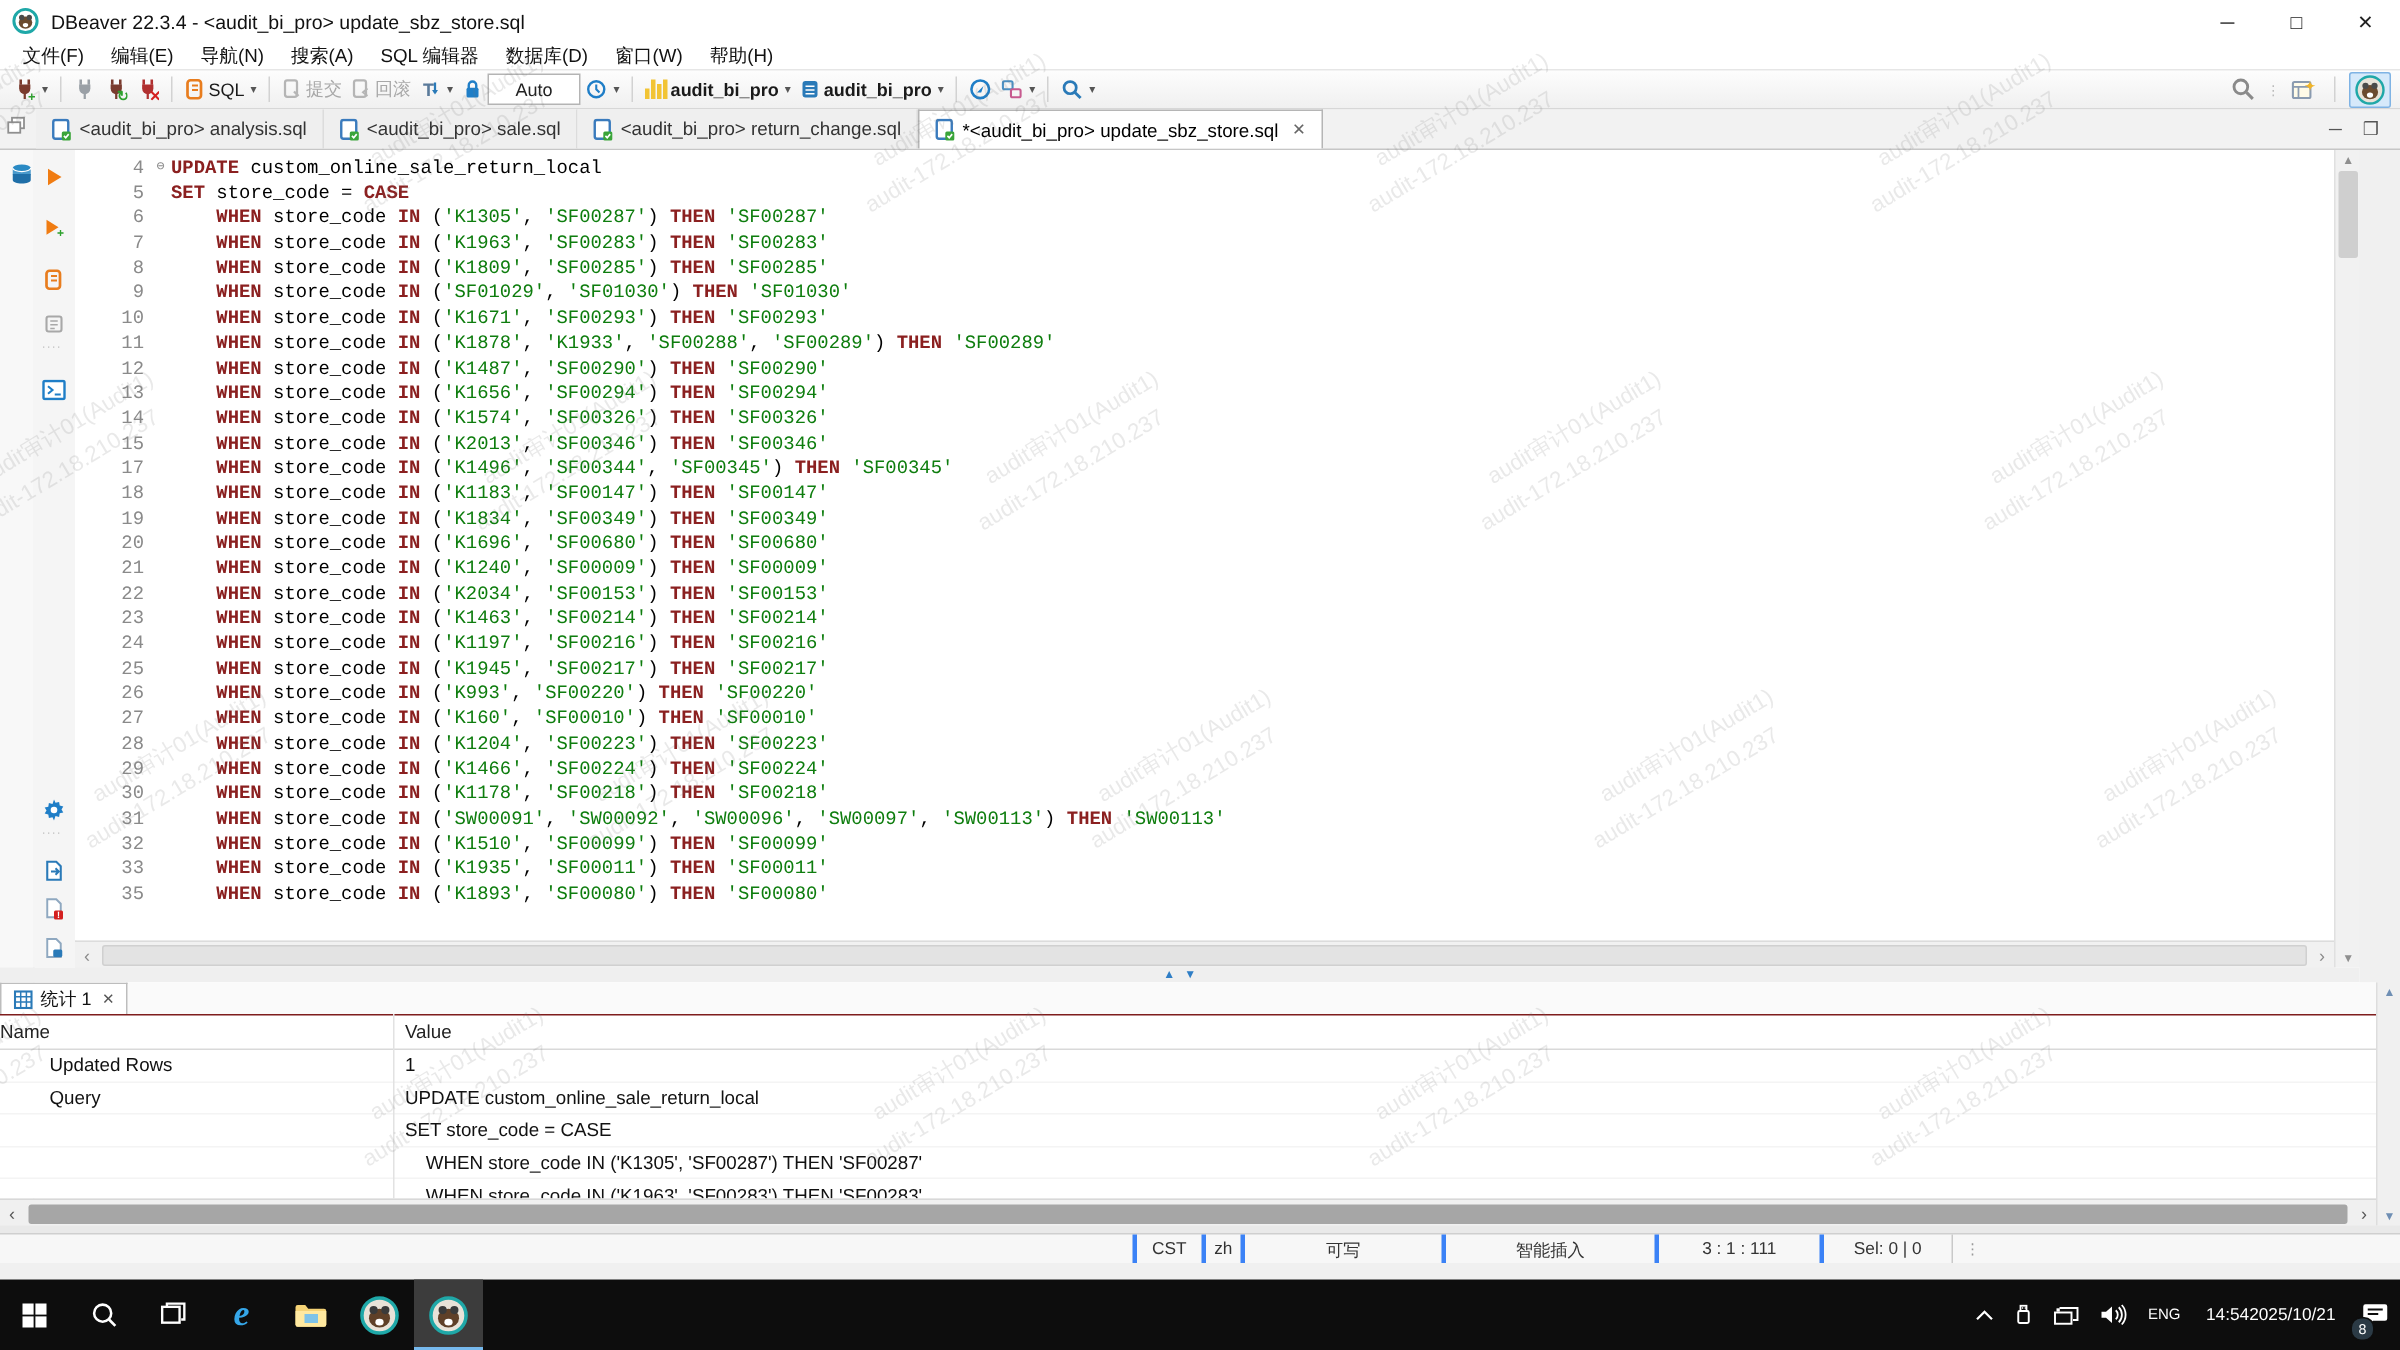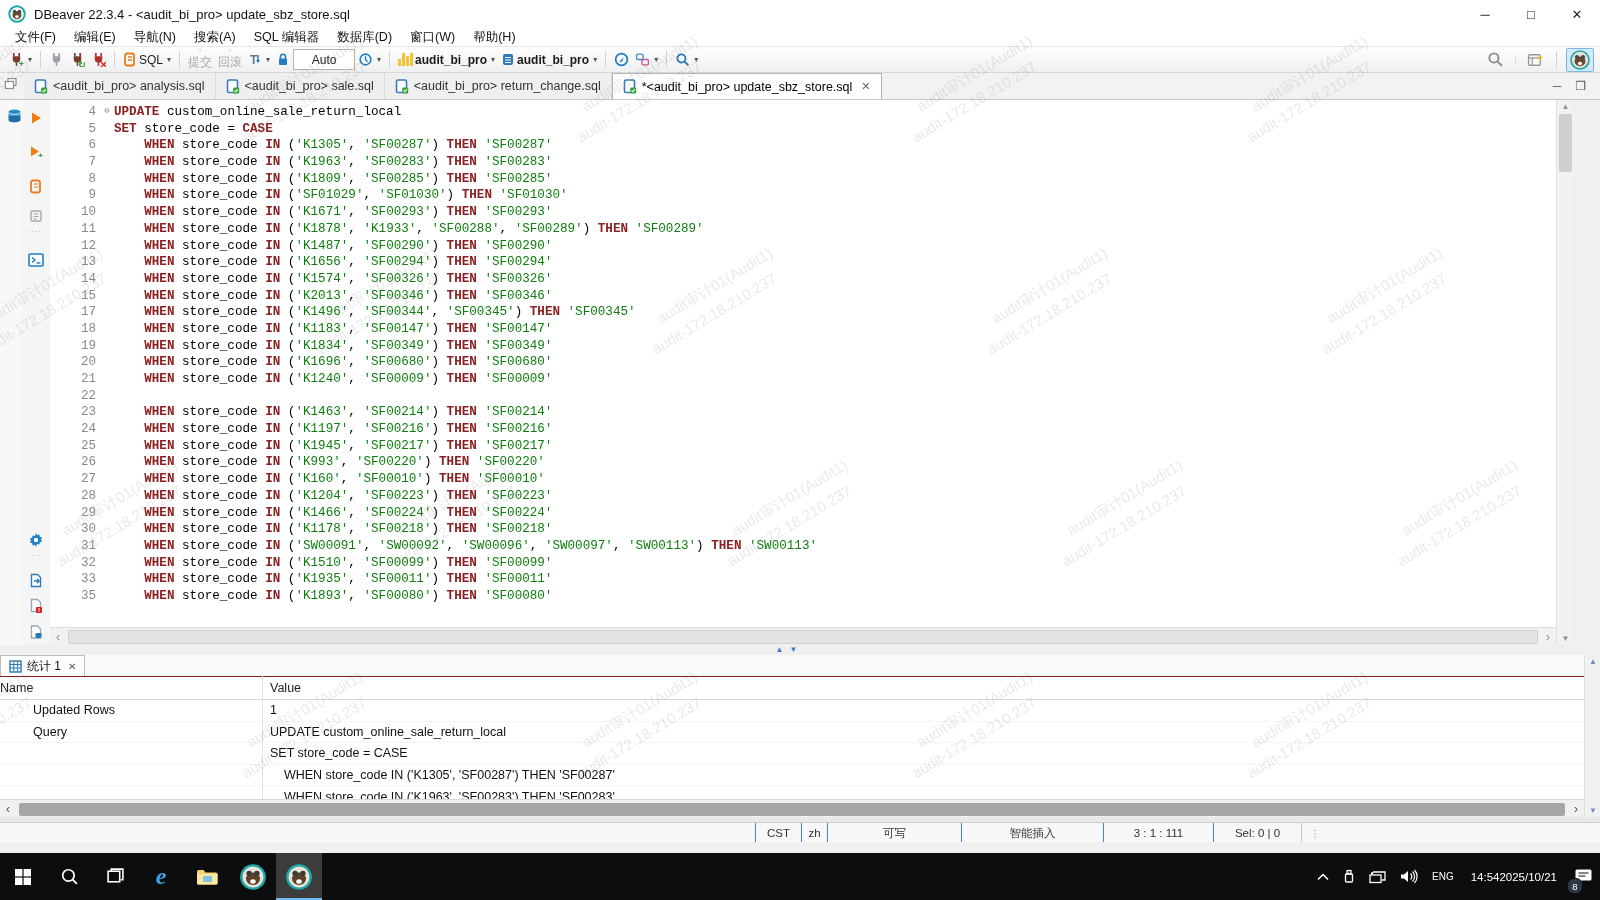--- a/index.html
+++ b/index.html
@@ -17,21 +17,21 @@
   .menubar{left:0;top:28px;width:1600px;height:18px;background:#fff;display:flex;align-items:center;padding-left:6px;box-sizing:border-box;}
   .menu-item{font-size:12.5px;padding:1px 9px;color:#111;white-space:nowrap;}
 
   
   .toolbar{left:0;top:46px;width:1600px;height:27px;background:linear-gradient(#fdfdfd,#f0f0f0);
            border-top:1px solid #e6e6e6;border-bottom:1px solid #d7d7d7;display:flex;align-items:center;
            padding:0 6px;box-sizing:border-box;font-size:12px;}
   .tbtn{height:22px;display:flex;align-items:center;padding:0 3px;gap:2px;white-space:nowrap;}
   .tsep{width:1px;height:17px;background:#d2d2d2;margin:0 5px;}
   .dd{font-size:8px;color:#555;margin-left:2px;}
-  .dis{color:#a8a8a8;flex-direction:column;}
+  .dis{color:#a8a8a8;}
   .combo{width:60px;height:19px;border:1px solid #b4b4b4;background:#fff;display:flex;align-items:center;justify-content:center;font-size:12px;color:#222;}
   .bold{font-weight:bold;}
   .bars{display:flex;align-items:flex-end;gap:1px;height:13px;}
   .bars i{display:block;width:3px;background:#f2c434;}
   .tb-right{margin-left:auto;display:flex;align-items:center;gap:4px;}
   .avatar-box{border:1px solid #7fb3e4;background:#d6e9fa;padding:1px 3px;border-radius:2px;display:flex;align-items:center;}
 
   
   .tabrow{left:0;top:73px;width:1600px;height:27px;background:#f2f2f2;border-bottom:1px solid #c6c6c6;
           display:flex;align-items:stretch;padding-left:24px;box-sizing:border-box;}
@@ -88,21 +88,21 @@
   .res-hscroll .arr{width:16px;text-align:center;color:#555;font-size:12px;}
   .res-hscroll .thumb{height:13px;background:#a6a6a6;border-radius:2px;flex:1;margin:0 3px;}
   .res-vscroll{left:1584px;top:655px;width:16px;height:162px;background:#f0f0f0;border-left:1px solid #ddd;}
   .res-vscroll .arr{position:absolute;left:0;width:16px;text-align:center;color:#6f8fb4;font-size:8px;}
 
   
   .trim{left:0;top:817px;width:1600px;height:5px;background:#e9e9e9;}
   .statusbar{left:0;top:822px;width:1600px;height:20px;background:#f7f7f7;border-top:1px solid #cfcfcf;
              display:flex;align-items:stretch;font-size:11.5px;color:#333;}
   .status-spacer{width:755px;}
-  .status-cell{display:flex;align-items:center;justify-content:center;border-left:1px solid #3b82f6;padding:0 6px;box-sizing:border-box;white-space:nowrap;}
+  .status-cell{display:flex;align-items:center;justify-content:center;border-left:3px solid #3b82f6;padding:0 6px;box-sizing:border-box;white-space:nowrap;}
   .status-grip{display:flex;align-items:center;color:#9a9a9a;font-size:10px;padding:0 8px;border-left:1px solid #c9c9c9;}
   .desk-gap{left:0;top:842px;width:1600px;height:11px;background:#f0f0f0;}
 
   
   .taskbar{left:0;top:853px;width:1600px;height:47px;background:#0d0d0d;display:flex;align-items:center;}
   .tb-icon{width:46px;height:47px;display:flex;align-items:center;justify-content:center;}
   .tb-icon.active{background:#3c3c3c;box-shadow:inset 0 -2px 0 #76b9ed;}
   .ie-e{font-size:24px;font-style:italic;color:#35a6e8;font-weight:bold;font-family:"Liberation Serif",serif;}
   .tray{margin-left:auto;display:flex;align-items:center;height:100%;}
   .tray-item{height:100%;display:flex;align-items:center;justify-content:center;padding:0 7px;color:#fff;}
@@ -430,21 +430,21 @@
         <div class="code-line"><span class="lnum">11</span><span class="fold"></span><span class="ctext">    <span class="kw">WHEN</span> store_code <span class="kw">IN</span> (<span class="str">'K1878'</span>, <span class="str">'K1933'</span>, <span class="str">'SF00288'</span>, <span class="str">'SF00289'</span>) <span class="kw">THEN</span> <span class="str">'SF00289'</span></span></div>
         <div class="code-line"><span class="lnum">12</span><span class="fold"></span><span class="ctext">    <span class="kw">WHEN</span> store_code <span class="kw">IN</span> (<span class="str">'K1487'</span>, <span class="str">'SF00290'</span>) <span class="kw">THEN</span> <span class="str">'SF00290'</span></span></div>
         <div class="code-line"><span class="lnum">13</span><span class="fold"></span><span class="ctext">    <span class="kw">WHEN</span> store_code <span class="kw">IN</span> (<span class="str">'K1656'</span>, <span class="str">'SF00294'</span>) <span class="kw">THEN</span> <span class="str">'SF00294'</span></span></div>
         <div class="code-line"><span class="lnum">14</span><span class="fold"></span><span class="ctext">    <span class="kw">WHEN</span> store_code <span class="kw">IN</span> (<span class="str">'K1574'</span>, <span class="str">'SF00326'</span>) <span class="kw">THEN</span> <span class="str">'SF00326'</span></span></div>
         <div class="code-line"><span class="lnum">15</span><span class="fold"></span><span class="ctext">    <span class="kw">WHEN</span> store_code <span class="kw">IN</span> (<span class="str">'K2013'</span>, <span class="str">'SF00346'</span>) <span class="kw">THEN</span> <span class="str">'SF00346'</span></span></div>
         <div class="code-line"><span class="lnum">17</span><span class="fold"></span><span class="ctext">    <span class="kw">WHEN</span> store_code <span class="kw">IN</span> (<span class="str">'K1496'</span>, <span class="str">'SF00344'</span>, <span class="str">'SF00345'</span>) <span class="kw">THEN</span> <span class="str">'SF00345'</span></span></div>
         <div class="code-line"><span class="lnum">18</span><span class="fold"></span><span class="ctext">    <span class="kw">WHEN</span> store_code <span class="kw">IN</span> (<span class="str">'K1183'</span>, <span class="str">'SF00147'</span>) <span class="kw">THEN</span> <span class="str">'SF00147'</span></span></div>
         <div class="code-line"><span class="lnum">19</span><span class="fold"></span><span class="ctext">    <span class="kw">WHEN</span> store_code <span class="kw">IN</span> (<span class="str">'K1834'</span>, <span class="str">'SF00349'</span>) <span class="kw">THEN</span> <span class="str">'SF00349'</span></span></div>
         <div class="code-line"><span class="lnum">20</span><span class="fold"></span><span class="ctext">    <span class="kw">WHEN</span> store_code <span class="kw">IN</span> (<span class="str">'K1696'</span>, <span class="str">'SF00680'</span>) <span class="kw">THEN</span> <span class="str">'SF00680'</span></span></div>
         <div class="code-line"><span class="lnum">21</span><span class="fold"></span><span class="ctext">    <span class="kw">WHEN</span> store_code <span class="kw">IN</span> (<span class="str">'K1240'</span>, <span class="str">'SF00009'</span>) <span class="kw">THEN</span> <span class="str">'SF00009'</span></span></div>
-        <div class="code-line"><span class="lnum">22</span><span class="fold"></span></div>
+        <div class="code-line"><span class="lnum">22</span><span class="fold"></span><span class="ctext">    <span class="kw">WHEN</span> store_code <span class="kw">IN</span> (<span class="str">'K2034'</span>, <span class="str">'SF00153'</span>) <span class="kw">THEN</span> <span class="str">'SF00153'</span></span></div>
         <div class="code-line"><span class="lnum">23</span><span class="fold"></span><span class="ctext">    <span class="kw">WHEN</span> store_code <span class="kw">IN</span> (<span class="str">'K1463'</span>, <span class="str">'SF00214'</span>) <span class="kw">THEN</span> <span class="str">'SF00214'</span></span></div>
         <div class="code-line"><span class="lnum">24</span><span class="fold"></span><span class="ctext">    <span class="kw">WHEN</span> store_code <span class="kw">IN</span> (<span class="str">'K1197'</span>, <span class="str">'SF00216'</span>) <span class="kw">THEN</span> <span class="str">'SF00216'</span></span></div>
         <div class="code-line"><span class="lnum">25</span><span class="fold"></span><span class="ctext">    <span class="kw">WHEN</span> store_code <span class="kw">IN</span> (<span class="str">'K1945'</span>, <span class="str">'SF00217'</span>) <span class="kw">THEN</span> <span class="str">'SF00217'</span></span></div>
         <div class="code-line"><span class="lnum">26</span><span class="fold"></span><span class="ctext">    <span class="kw">WHEN</span> store_code <span class="kw">IN</span> (<span class="str">'K993'</span>, <span class="str">'SF00220'</span>) <span class="kw">THEN</span> <span class="str">'SF00220'</span></span></div>
         <div class="code-line"><span class="lnum">27</span><span class="fold"></span><span class="ctext">    <span class="kw">WHEN</span> store_code <span class="kw">IN</span> (<span class="str">'K160'</span>, <span class="str">'SF00010'</span>) <span class="kw">THEN</span> <span class="str">'SF00010'</span></span></div>
         <div class="code-line"><span class="lnum">28</span><span class="fold"></span><span class="ctext">    <span class="kw">WHEN</span> store_code <span class="kw">IN</span> (<span class="str">'K1204'</span>, <span class="str">'SF00223'</span>) <span class="kw">THEN</span> <span class="str">'SF00223'</span></span></div>
         <div class="code-line"><span class="lnum">29</span><span class="fold"></span><span class="ctext">    <span class="kw">WHEN</span> store_code <span class="kw">IN</span> (<span class="str">'K1466'</span>, <span class="str">'SF00224'</span>) <span class="kw">THEN</span> <span class="str">'SF00224'</span></span></div>
         <div class="code-line"><span class="lnum">30</span><span class="fold"></span><span class="ctext">    <span class="kw">WHEN</span> store_code <span class="kw">IN</span> (<span class="str">'K1178'</span>, <span class="str">'SF00218'</span>) <span class="kw">THEN</span> <span class="str">'SF00218'</span></span></div>
         <div class="code-line"><span class="lnum">31</span><span class="fold"></span><span class="ctext">    <span class="kw">WHEN</span> store_code <span class="kw">IN</span> (<span class="str">'SW00091'</span>, <span class="str">'SW00092'</span>, <span class="str">'SW00096'</span>, <span class="str">'SW00097'</span>, <span class="str">'SW00113'</span>) <span class="kw">THEN</span> <span class="str">'SW00113'</span></span></div>
         <div class="code-line"><span class="lnum">32</span><span class="fold"></span><span class="ctext">    <span class="kw">WHEN</span> store_code <span class="kw">IN</span> (<span class="str">'K1510'</span>, <span class="str">'SF00099'</span>) <span class="kw">THEN</span> <span class="str">'SF00099'</span></span></div>

